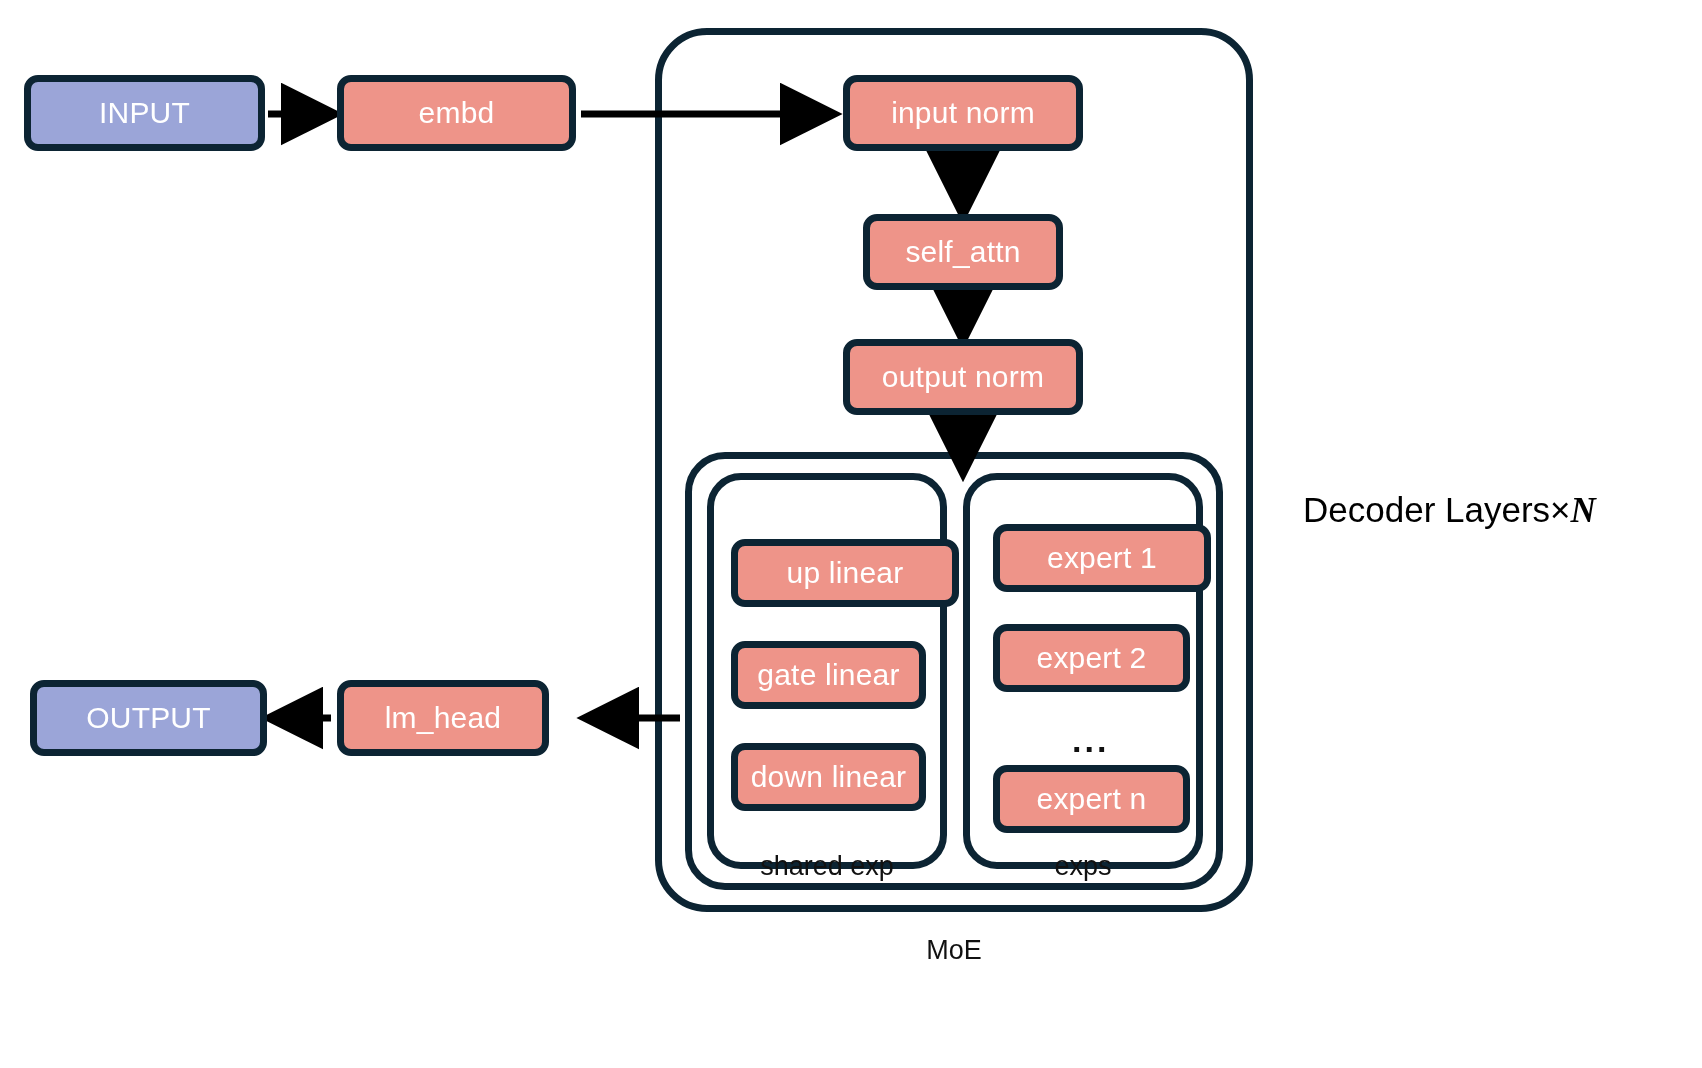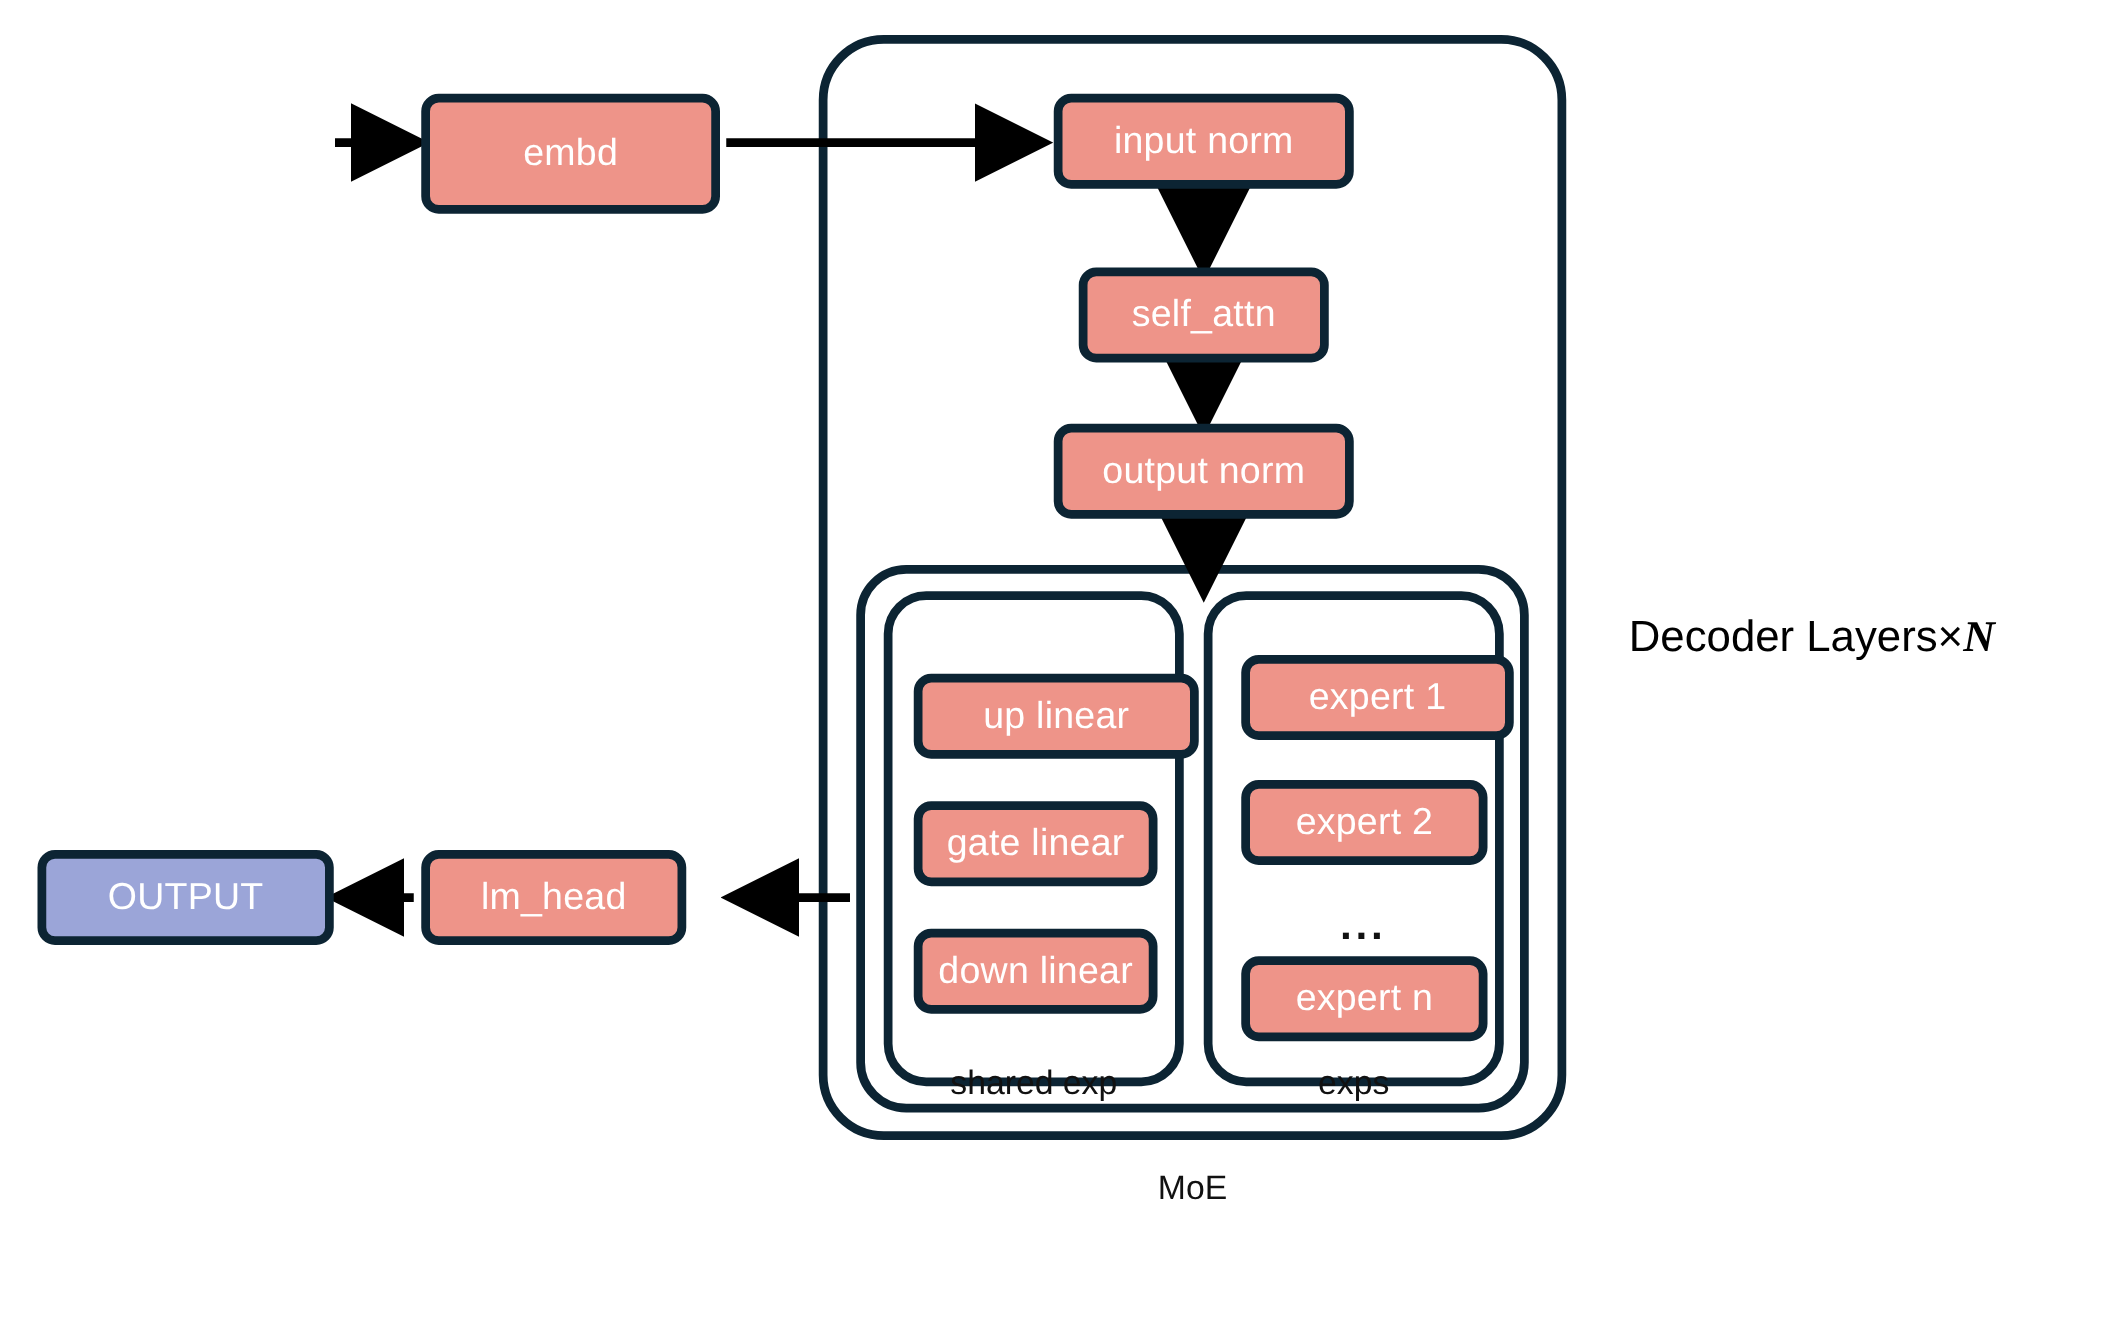--- a/index.html
+++ b/index.html
@@ -137,22 +137,23 @@
 
     <line x1="963" y1="290" x2="963" y2="333" stroke="#000000" stroke-width="9" marker-end="url(#ah)"></line>
 
     <line x1="963" y1="415" x2="963" y2="466" stroke="#000000" stroke-width="9" marker-end="url(#ah)"></line>
 
     <line x1="680" y1="718" x2="589" y2="718" stroke="#000000" stroke-width="7" marker-end="url(#ah)"></line>
 
     <line x1="331" y1="718" x2="273" y2="718" stroke="#000000" stroke-width="7" marker-end="url(#ah)"></line>
   </svg>
 
+  <div class="node blue" id="n-input" style="left:24px; top:75px; width:241px; height:76px;">INPUT</div>
 
-  <div class="node salmon" id="n-embd" style="left:337px; top:75px; width:239px; height:96px;">embd</div>
+  <div class="node salmon" id="n-embd" style="left:337px; top:75px; width:239px; height:76px;">embd</div>
 
   <div class="node salmon" id="n-input-norm" style="left:843px; top:75px; width:240px; height:76px;">input norm</div>
 
   <div class="node salmon" id="n-output-norm" style="left:843px; top:339px; width:240px; height:76px;">output norm</div>
 
   <div class="node salmon" id="n-self-attn" style="left:863px; top:214px; width:200px; height:76px;">self_attn</div>
 
   <div class="node salmon" id="n-up-linear" style="left:731px; top:539px; width:228px; height:68px;">up linear</div>
 
   <div class="node salmon" id="n-gate-linear" style="left:731px; top:641px; width:195px; height:68px;">gate linear</div>

